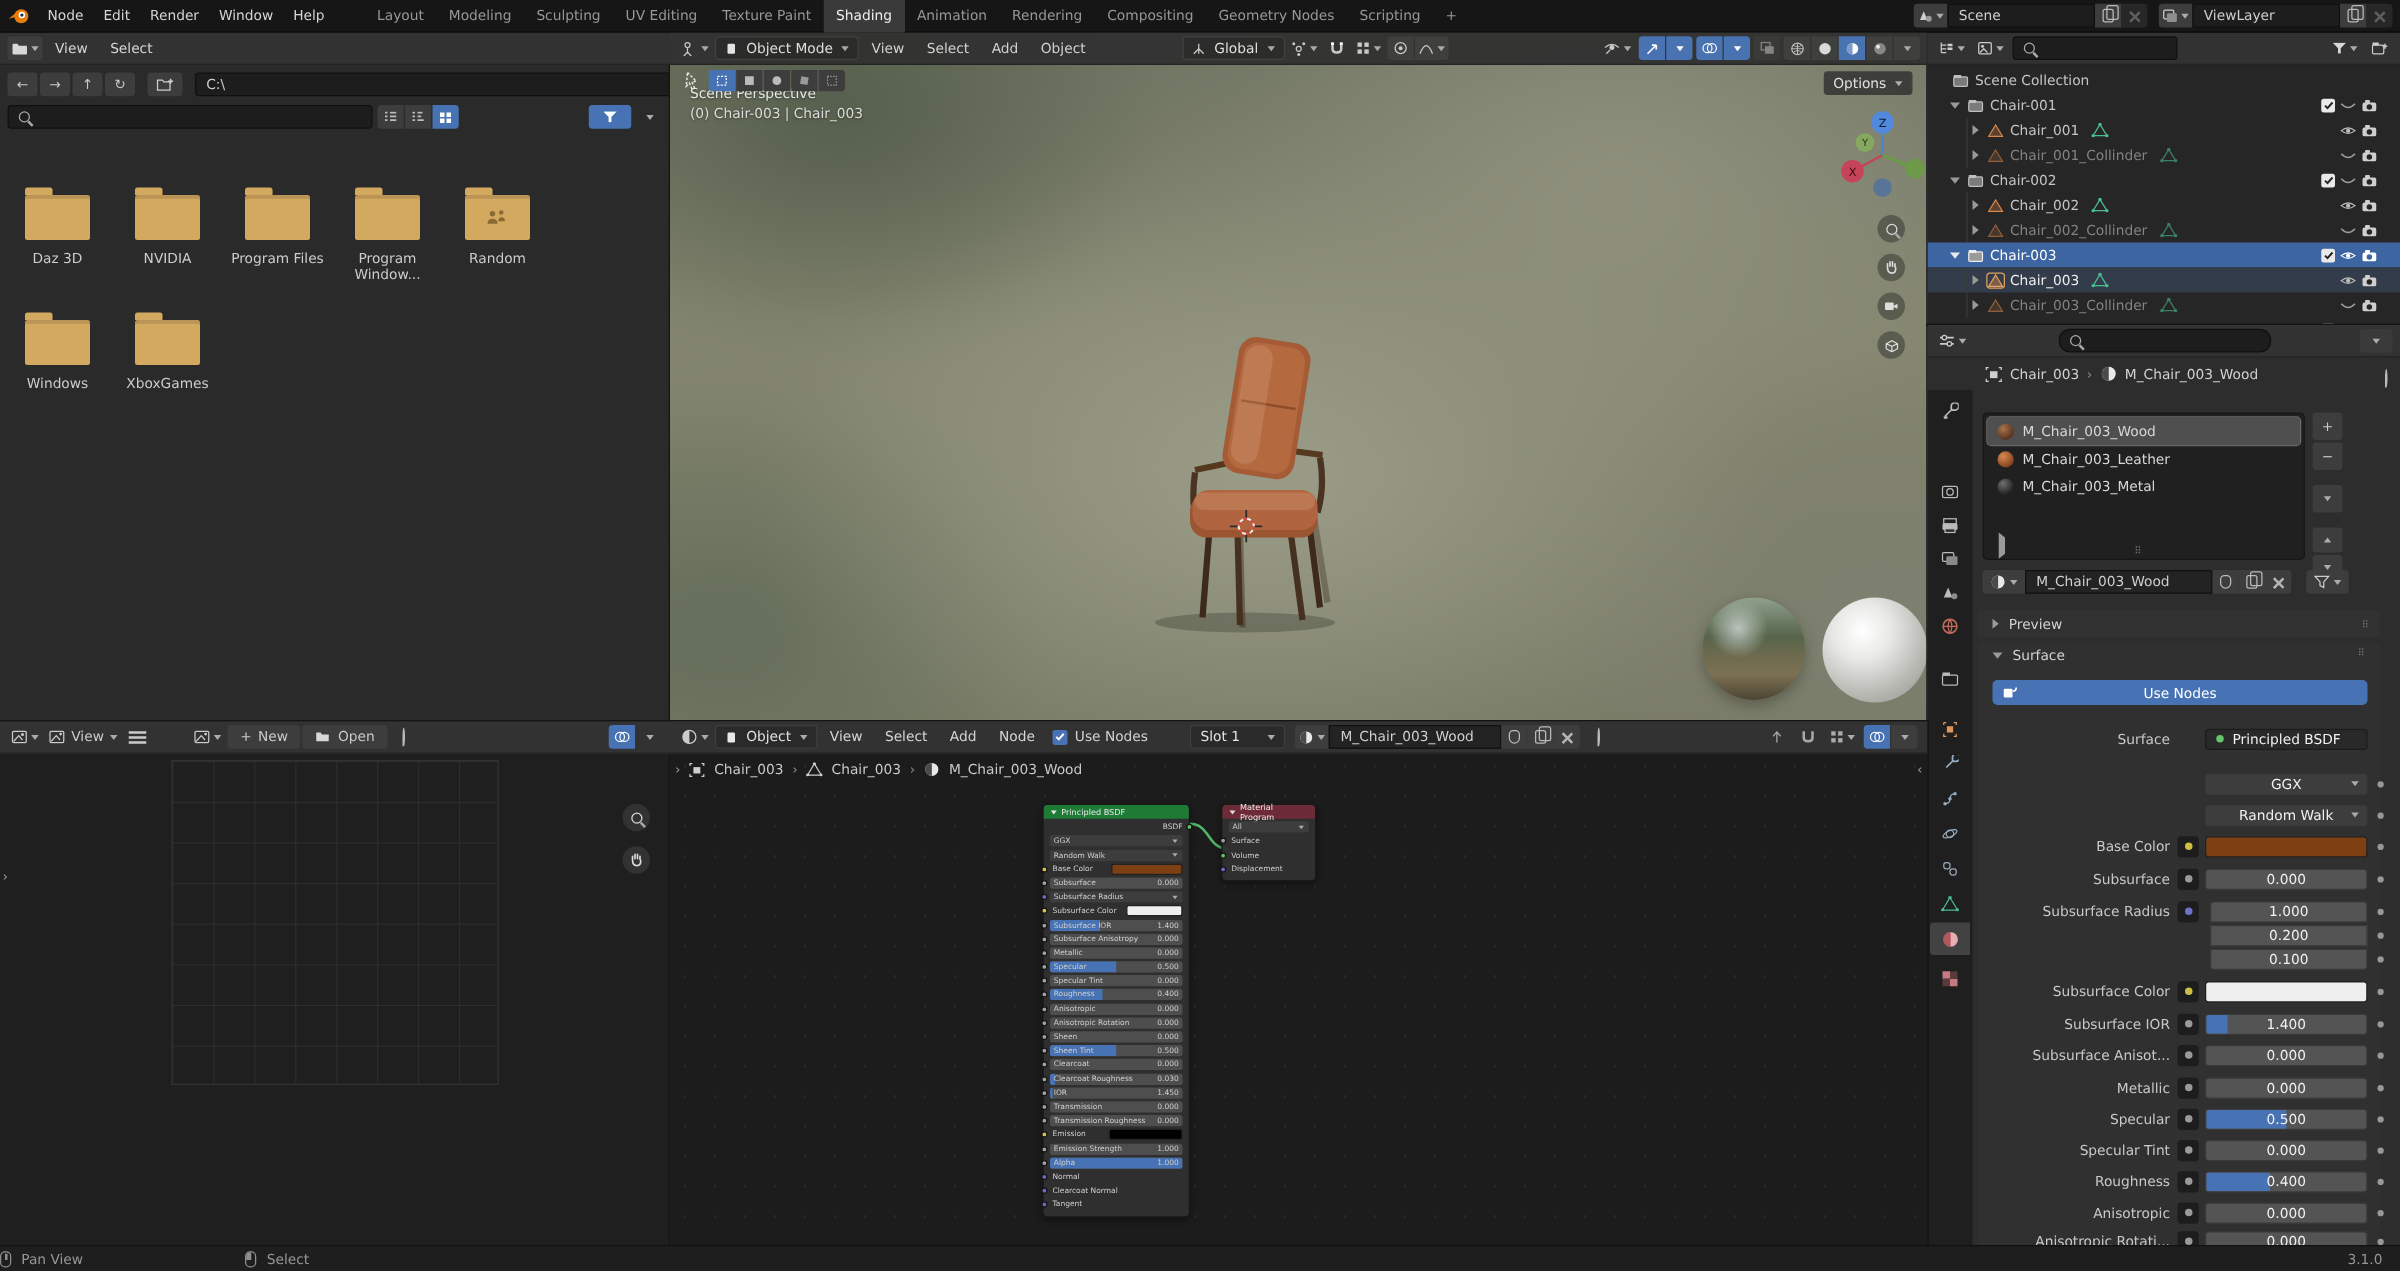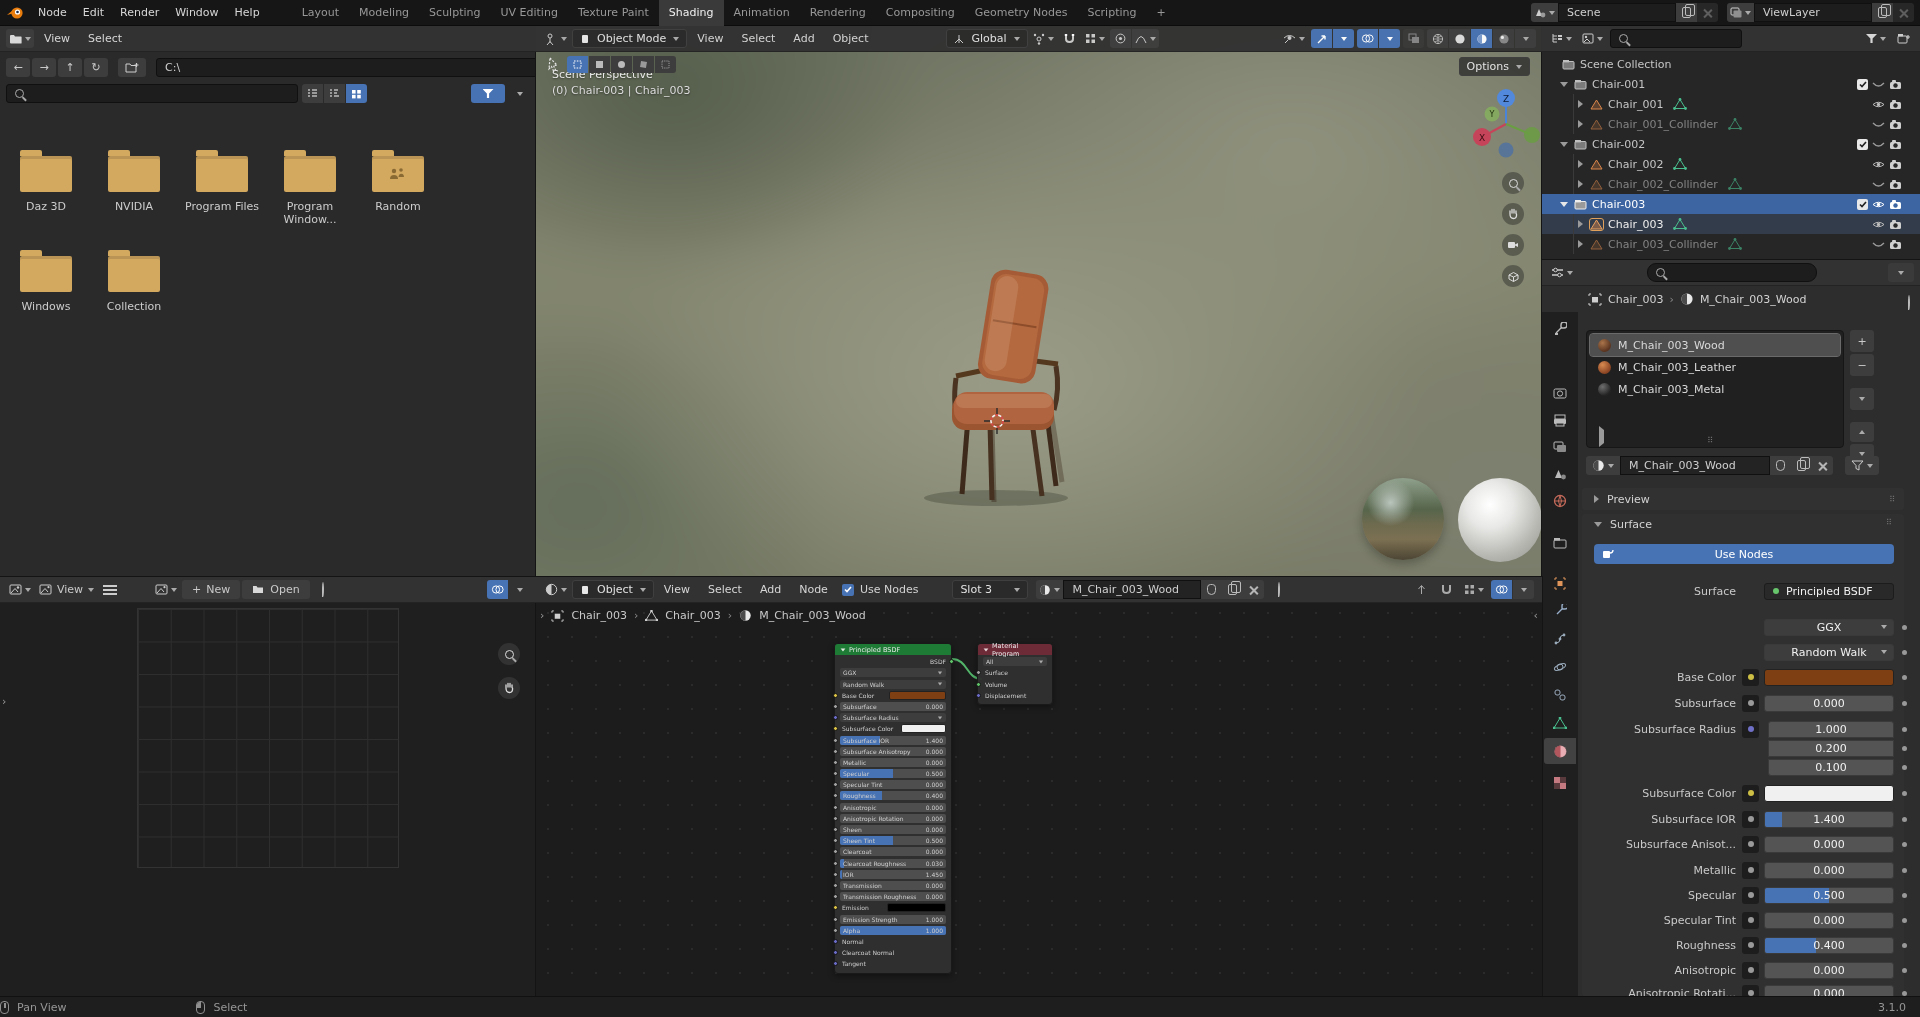--- a/index.html
+++ b/index.html
@@ -236,21 +236,21 @@
           </svg>
       </div>
       <div class="lbl">Random</div>
     </div>
     <div class="ftile" style="left:3px;top:146px">
         <div class="folder"></div>
         <div class="lbl">Windows</div>
       </div>
     <div class="ftile" style="left:91px;top:146px">
         <div class="folder"></div>
-        <div class="lbl">Collection</div>
+        <div class="lbl">XboxGames</div>
       </div>
   </div>
 </div>
 
 <div class="ed" style="left:536px;top:26px;width:1006px;height:551px;background:#73776a">
 
   <div class="abs" style="inset:-40px;filter:blur(22px);transform:scale(1.06);background:
     radial-gradient(ellipse 420px 300px at 18% 18%, #545d4b 0%, rgba(84,93,75,0) 60%),
     radial-gradient(ellipse 500px 340px at 72% 28%, #90927e 0%, rgba(144,146,126,0) 65%),
     radial-gradient(ellipse 600px 380px at 48% 62%, #9b9d89 0%, rgba(155,157,137,0) 65%),
@@ -1298,21 +1298,21 @@
     <div class="flex" style="gap:6px;margin-left:4px">
       <div style="width:12px;height:12px;background:#4772b3;border-radius:2px;display:flex;align-items:center;justify-content:center">
           <svg width="8" height="7" viewBox="0 0 8 7">
             <path d="M1 3.5 L3 5.5 L7 1" stroke="#fff" stroke-width="1.6" fill="none"></path>
           </svg>
         </div>
       <span>Use Nodes</span>
     </div>
     <div style="width:30px"></div>
     <div class="drop" style="width:76px;justify-content:space-between">
-        <span>Slot 3</span>
+        <span>Slot 1</span>
         <i class="caret"></i>
       </div>
     <div class="flex" style="gap:0;margin-left:6px">
       <div class="icbtn" style="border-radius:3px 0 0 3px">
           <svg width="12" height="12" viewBox="0 0 12 12">
             <circle cx="6" cy="6" r="4.8" fill="#e8e8e8"></circle>
             <path d="M6 1.2 A4.8 4.8 0 0 0 6 10.8 Z" fill="#4a4a4a"></path>
           </svg>
           <i class="caret"></i>
         </div>

